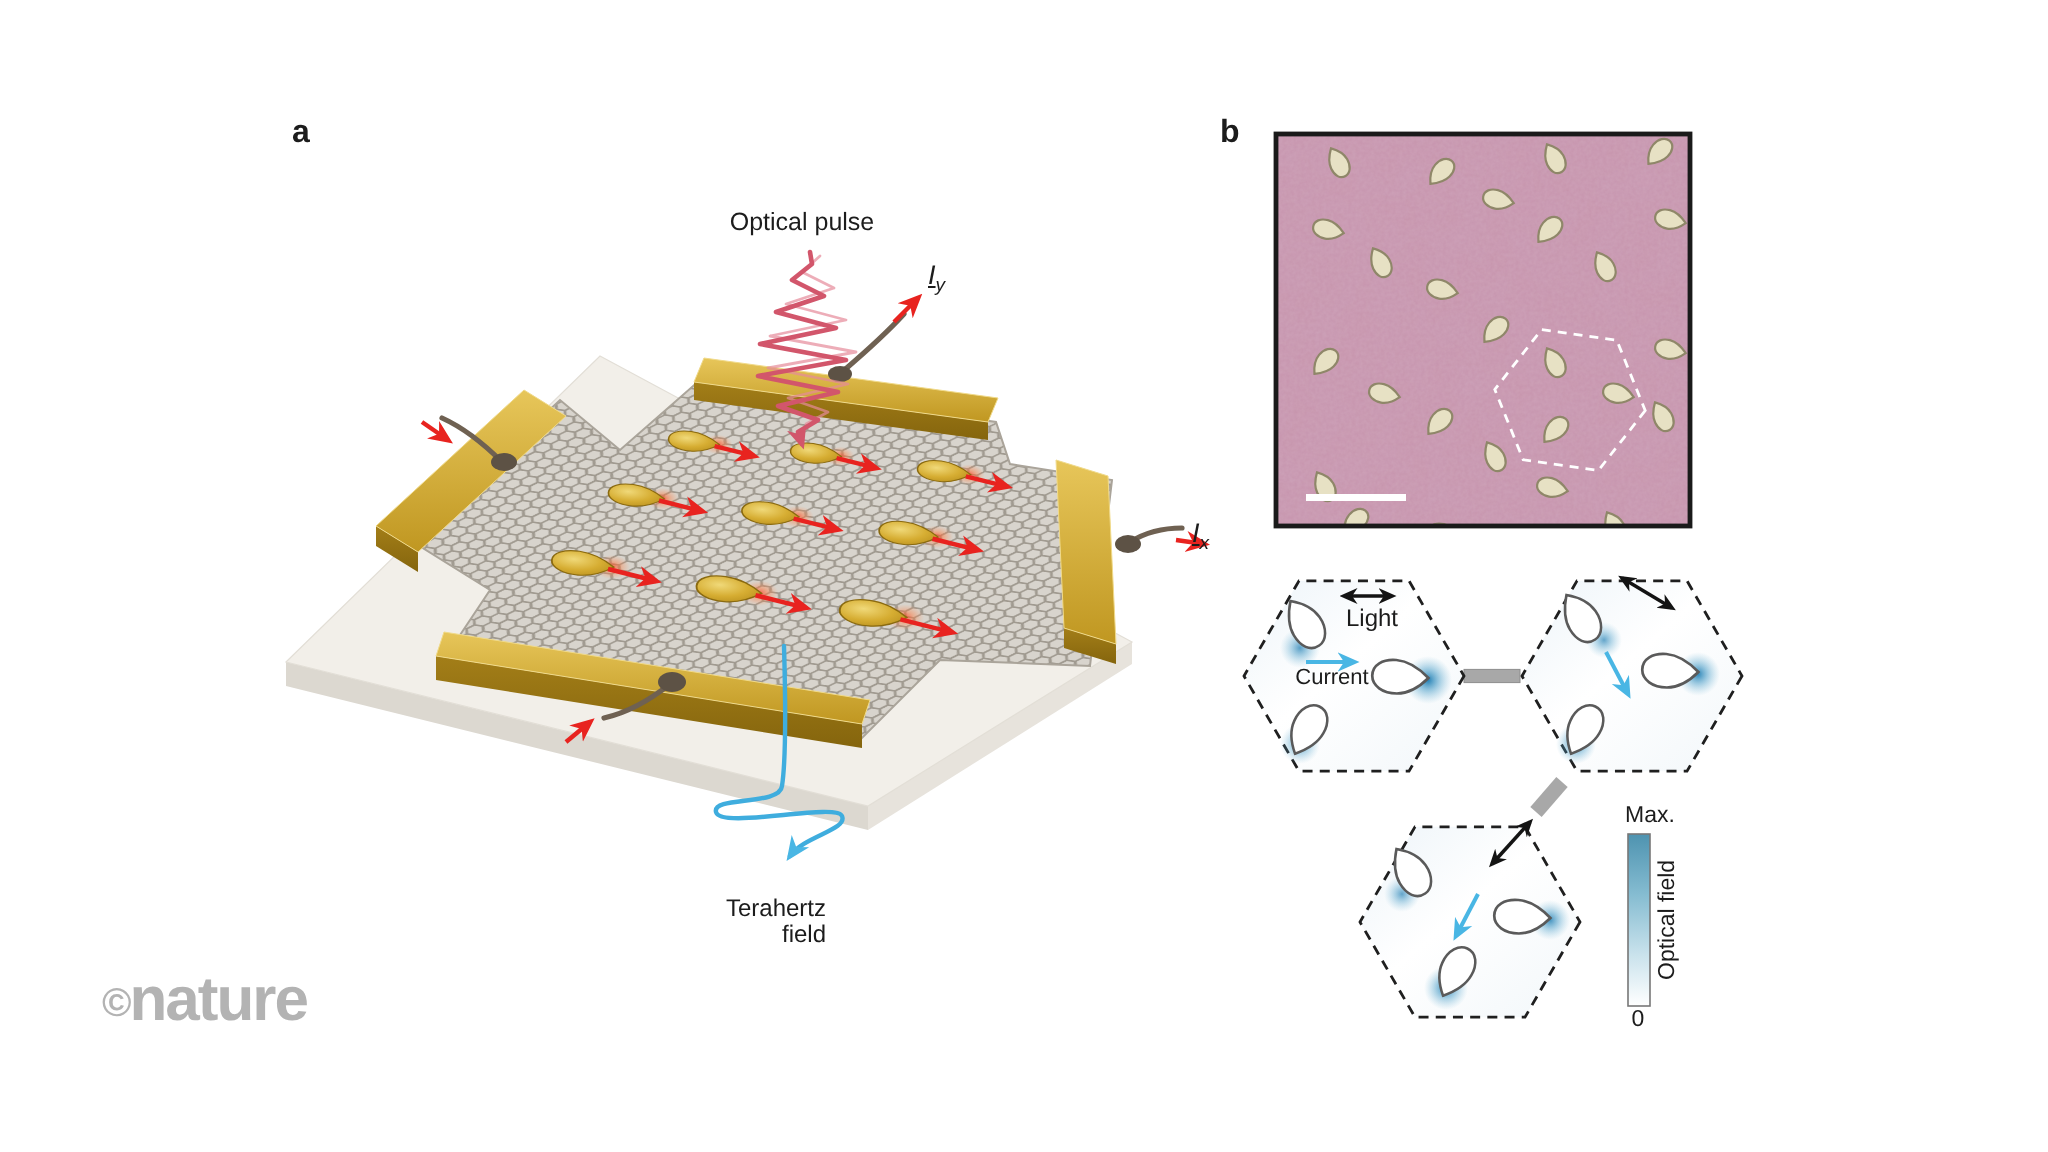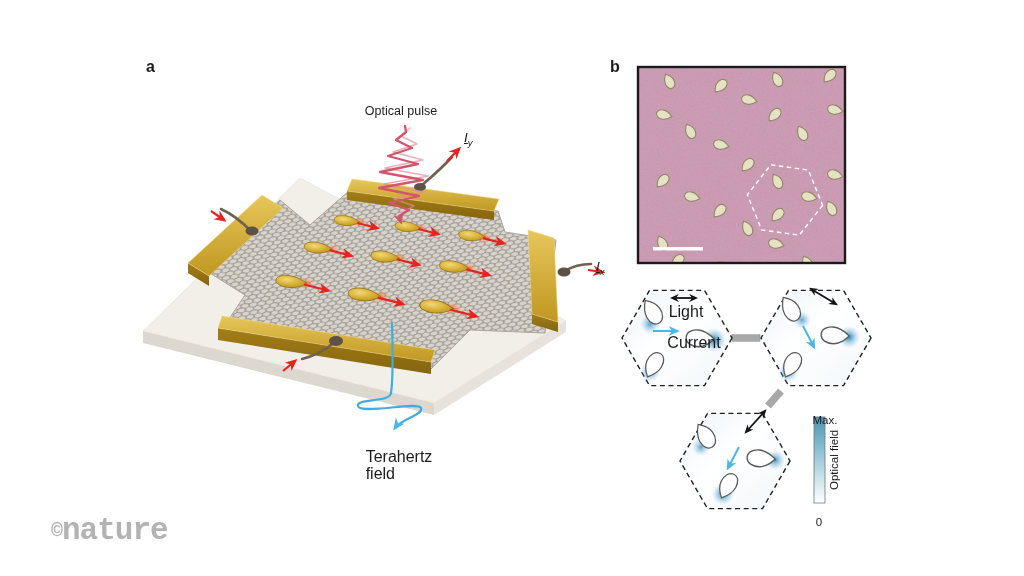--- a/index.html
+++ b/index.html
@@ -1,28 +1,28 @@
 <!DOCTYPE html>
 <html><head>
 <meta charset="utf-8">
 <style>
   html,body{margin:0;padding:0;background:#ffffff;}
   .fig{position:relative;width:1024px;height:576px;background:#ffffff;overflow:hidden;
        font-family:"Liberation Sans",sans-serif;color:#1c1c1c;}
   .fig svg{position:absolute;left:0;top:0;}
   .lbl{position:absolute;white-space:nowrap;font-size:12.5px;line-height:1.08;color:#1c1c1c;}
   .panel-letter{font-weight:bold;font-size:16px;}
-  .ctr{transform:translateX(-50%);text-align:left;}
+  .ctr{transform:translateX(-50%);text-align:right;}
   .cur{font-style:italic;font-size:13.5px;text-decoration:underline;}
   .cur sub{font-size:9.5px;font-style:italic;}
-  .small{font-size:11.5px;margin-top:12px;}
+  .small{font-size:11.5px;}
   .vert{writing-mode:vertical-rl;transform:rotate(180deg);height:88px;display:flex;
         align-items:center;justify-content:center;font-size:11.5px;}
-  .watermark{font-family:Liberation Mono, monospace;font-weight:bold;color:#b3b3b3;
-             font-size:31px;letter-spacing:-1px;margin-top:31px;}
+  .watermark{font-family:Liberation Sans, sans-serif;font-weight:bold;color:#b3b3b3;
+             font-size:31px;letter-spacing:-1px;}
   .watermark .c{font-size:20px;vertical-align:2px;}
 </style>
 </head>
 <body>
 
 <div class="fig">
 
 <svg width="1024" height="576" viewBox="0 0 1024 576">
   <defs>
     <path id="tearPath" d="M18,0 C12.5,5.5 7,8.6 0.5,8.6 C-7.5,8.6 -13.2,4.2 -13.2,-1.2 C-13.2,-7.4 -7.2,-10.6 0.2,-10 C7.5,-9.4 12.8,-5.4 18,0 Z"></path>
@@ -284,27 +284,27 @@
 
 <div class="lbl panel-letter" style="left:146px;top:58px">a</div>
 <div class="lbl panel-letter" style="left:610px;top:58px">b</div>
 
 <div class="lbl ctr" style="left:401px;top:105px">Optical pulse</div>
 
 <div class="lbl cur" style="left:464px;top:131px"><span>I</span><sub>y</sub></div>
 
 <div class="lbl cur" style="left:596px;top:260px"><span>I</span><sub>x</sub></div>
 
-<div class="lbl ctr" style="left:399px;top:448px;font-size:16px">
+<div class="lbl ctr" style="left:388px;top:448px;font-size:12px">
   <div>Terahertz</div>
   <div>field</div>
 </div>
 
-<div class="lbl ctr" style="left:686px;top:303px;font-size:16px">Light</div>
-<div class="lbl ctr" style="left:694px;top:334px;font-size:16px">Current</div>
+<div class="lbl ctr" style="left:686px;top:303px;font-size:12px">Light</div>
+<div class="lbl ctr" style="left:666px;top:334px;font-size:11px">Current</div>
 
 <div class="lbl ctr small" style="left:825px;top:402px">Max.</div>
 <div class="lbl ctr small" style="left:819px;top:504px">0</div>
 <div class="lbl vert" style="left:828px;top:416px">Optical field</div>
 
 <div class="lbl watermark" style="left:51px;top:483px"><span class="c">©</span><span>nature</span></div>
 
 </div>
 
 </body></html>

